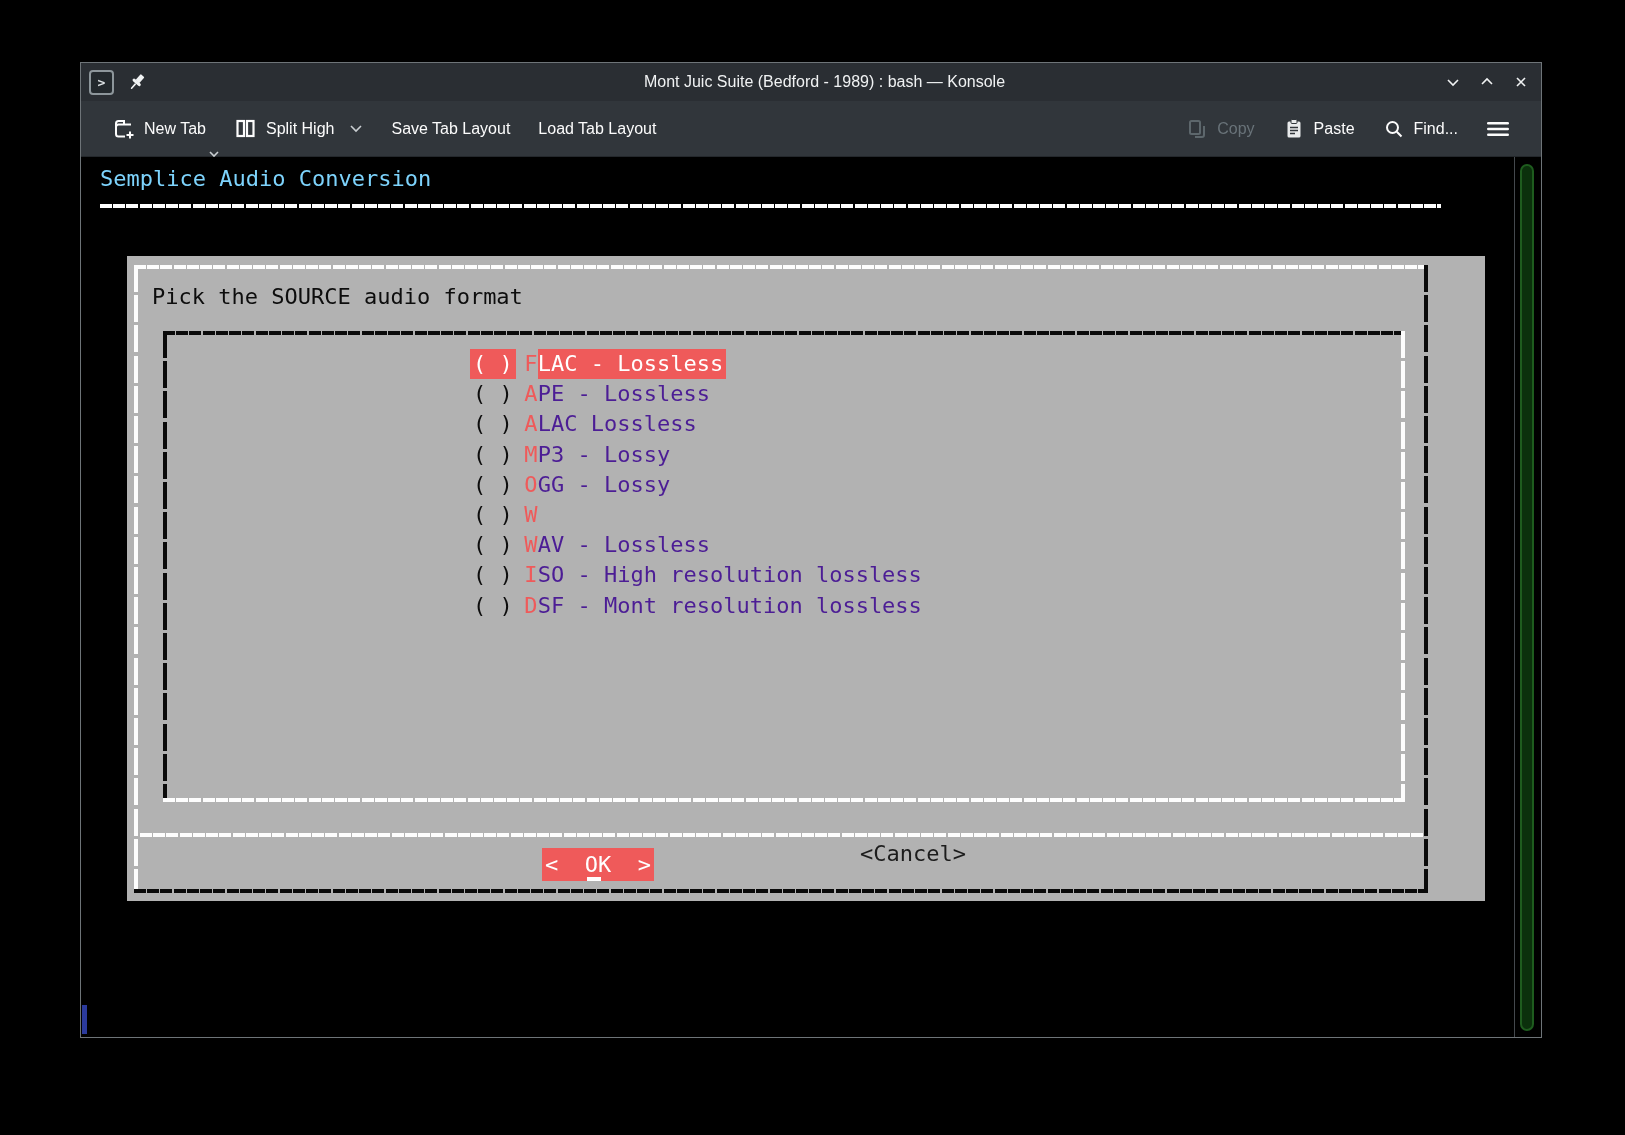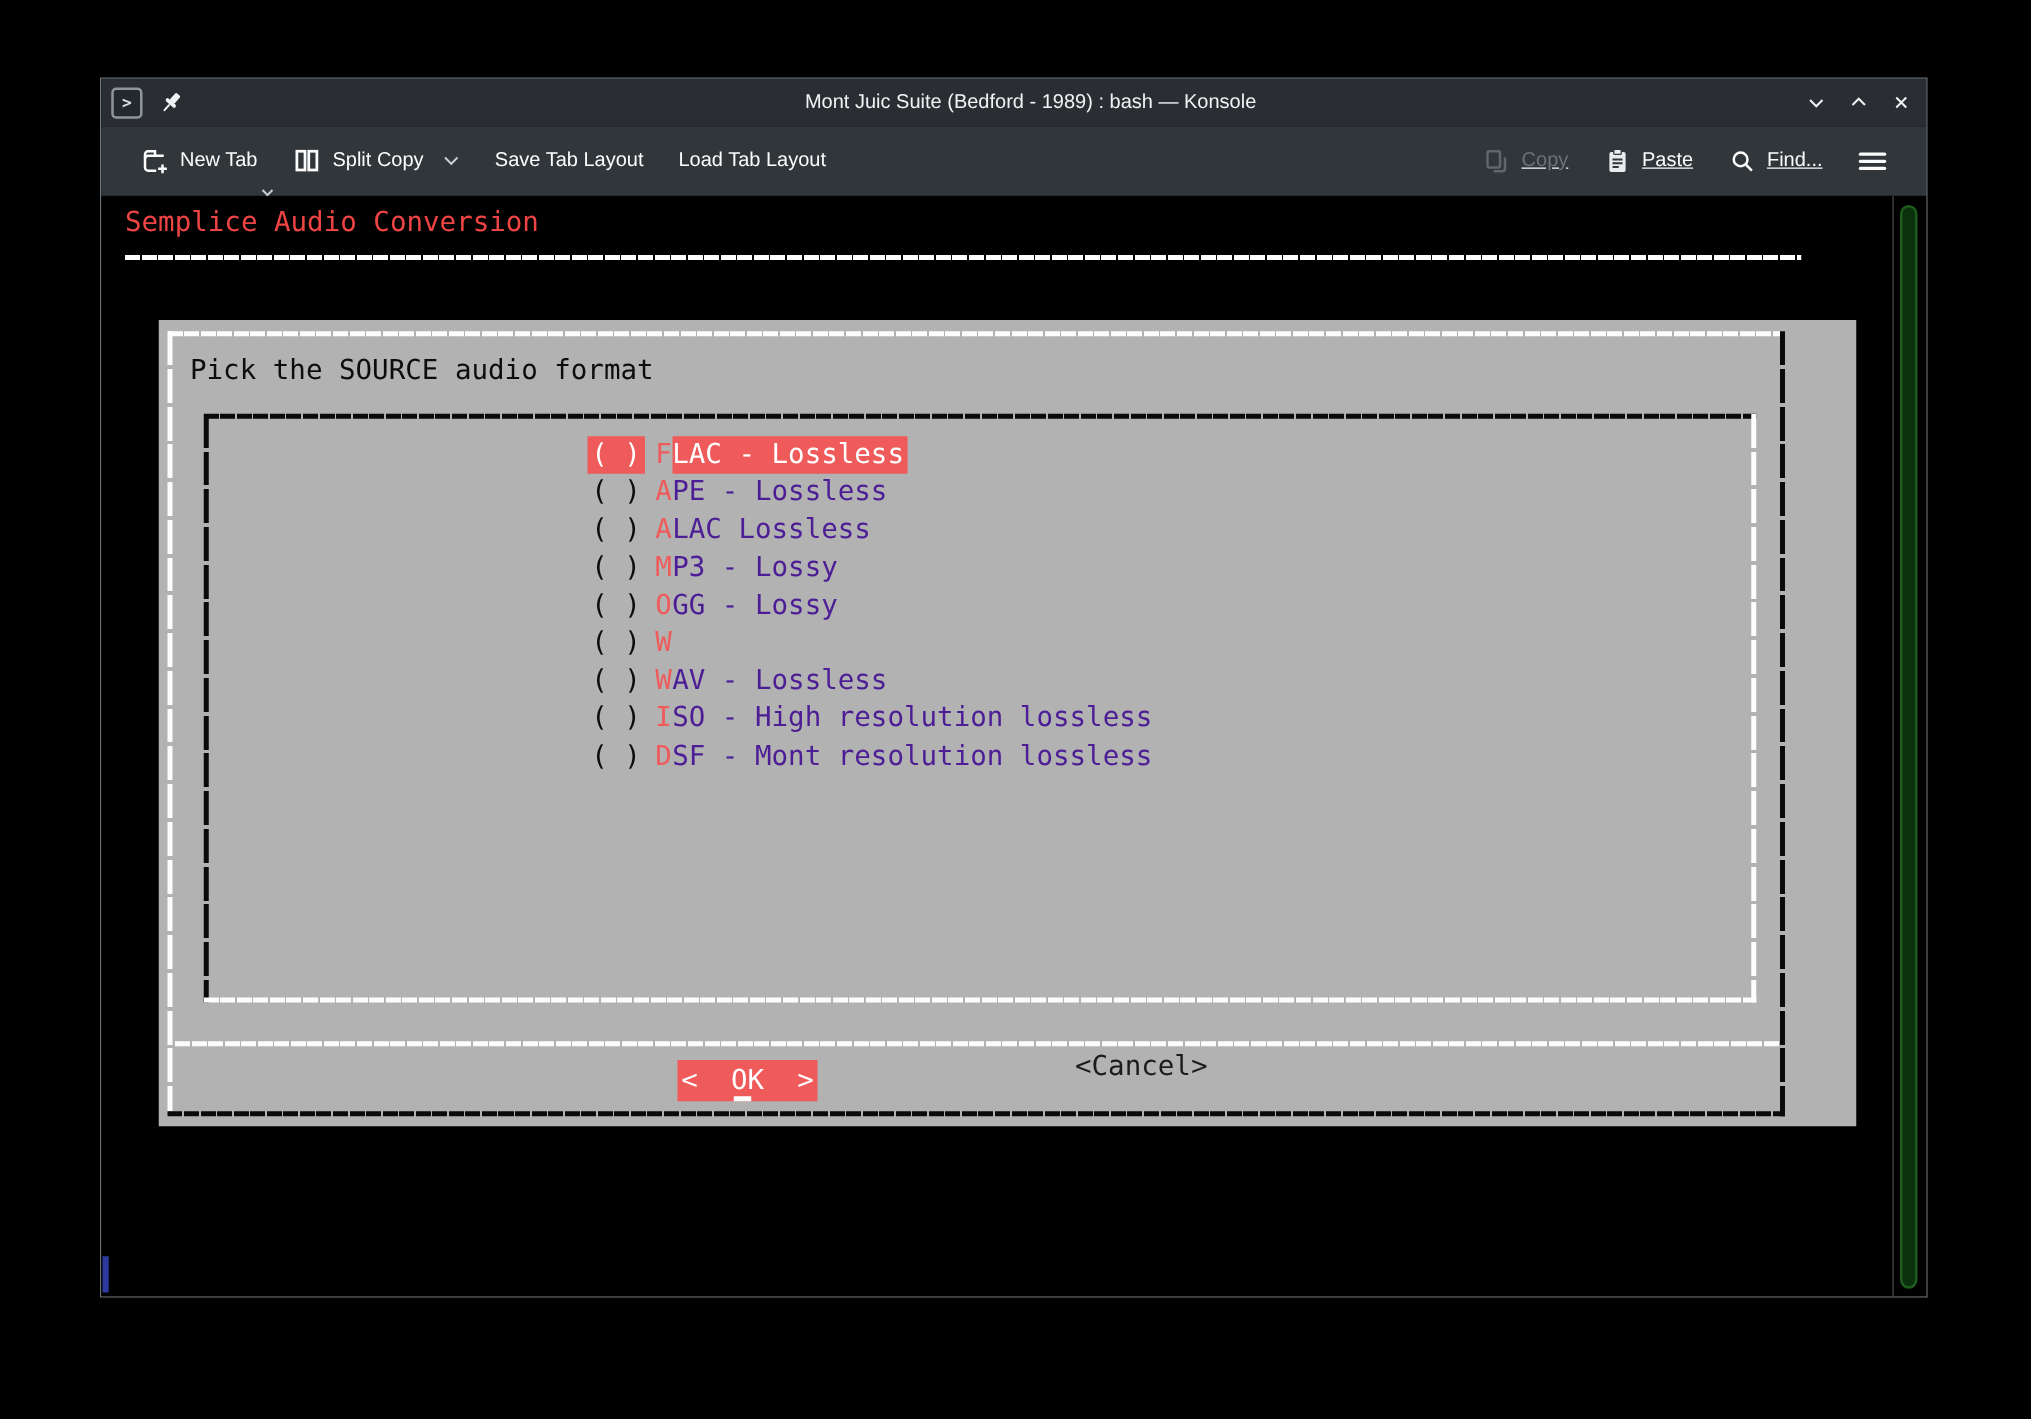--- a/index.html
+++ b/index.html
@@ -13,28 +13,28 @@
   .app-icon{width:25px;height:25px;background:#23292d;border:2px solid #8d969b;border-radius:4px;
             box-sizing:border-box;display:flex;align-items:center;justify-content:center;
             color:#dde2e5;font:bold 13px "DejaVu Sans Mono",monospace;}
   .win-title{position:absolute;left:0;right:0;text-align:center;color:#f0f2f3;font-size:16px;margin-left:27px;}
   .tb-controls{position:absolute;right:10px;top:0;height:38px;display:flex;align-items:center;gap:14px;}
   .ctrl{width:20px;height:20px;display:flex;align-items:center;justify-content:center;cursor:default;}
   
   .toolbar{height:56px;background:#31363b;border-bottom:1px solid #24282c;display:flex;
            align-items:center;padding:0 31px;box-sizing:border-box;color:#fcfcfc;font-size:16px;}
   .tool-group{display:flex;align-items:center;gap:28px;}
-  .tool-group.right{margin-left:auto;text-decoration:underline;}
+  .tool-group.right{margin-left:auto;}
   .tool-btn{position:relative;display:flex;align-items:center;gap:9px;white-space:nowrap;}
   .tool-btn.disabled{color:#697379;}
   .nt-chevron{position:absolute;left:96px;top:33px;}
   
   .terminal{position:absolute;left:0;right:0;top:94px;bottom:0;background:#000;
             font-family:"DejaVu Sans Mono",monospace;}
-  .term-heading{position:absolute;left:19px;top:7px;color:#ef4444;font-size:22px;line-height:30px;text-align:center;}
+  .term-heading{position:absolute;left:19px;top:7px;color:#7dd3fc;font-size:22px;line-height:30px;text-align:center;}
   .hl{position:absolute;height:4px;}
   .vl{position:absolute;width:4px;}
   .hl.w{background:repeating-linear-gradient(90deg,#fdfdfd 0 12px,rgba(0,0,0,0) 12px 13.24px);}
   .hl.b{background:repeating-linear-gradient(90deg,#0a0a0a 0 12px,rgba(0,0,0,0) 12px 13.24px);}
   .vl.w{background:repeating-linear-gradient(180deg,#fdfdfd 0 27px,rgba(0,0,0,0) 27px 30.2px);}
   .vl.b{background:repeating-linear-gradient(180deg,#0a0a0a 0 27px,rgba(0,0,0,0) 27px 30.2px);}
   .term-sep{left:19px;top:47px;width:1341px;}
   
   .scroll-divider{position:absolute;right:26px;top:0;bottom:0;width:1px;background:#44494d;}
   .scroll-thumb{position:absolute;right:7px;top:7px;width:14px;height:867px;border-radius:7px;
@@ -118,21 +118,21 @@
               </svg>
           </span>
         </div>
         <div class="tool-btn">
           <span>
             <svg width="23" height="23" viewBox="0 0 23 23">
               <rect x="3.5" y="4" width="6.5" height="15" fill="none" stroke="#fcfcfc" stroke-width="2.2"></rect>
               <rect x="13" y="4" width="6.5" height="15" fill="none" stroke="#fcfcfc" stroke-width="2.2"></rect>
             </svg>
           </span>
-          <span>Split Copy</span>
+          <span>Split High</span>
           <span style="margin-left:6px;">
             <svg width="14" height="9" viewBox="0 0 14 9">
                 <polyline points="2,2 7,7 12,2" fill="none" stroke="#c9ced1" stroke-width="1.6"></polyline>
               </svg>
           </span>
         </div>
         <div class="tool-btn">
           <span>Save Tab Layout</span>
         </div>
         <div class="tool-btn">

